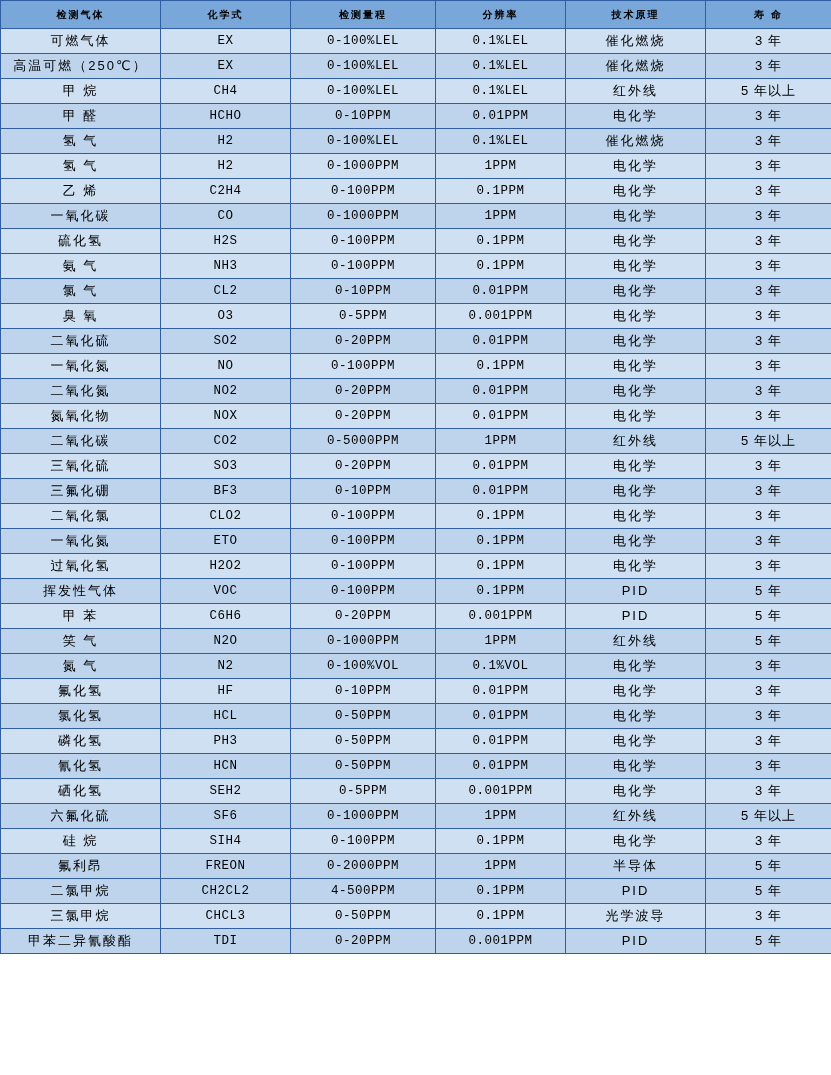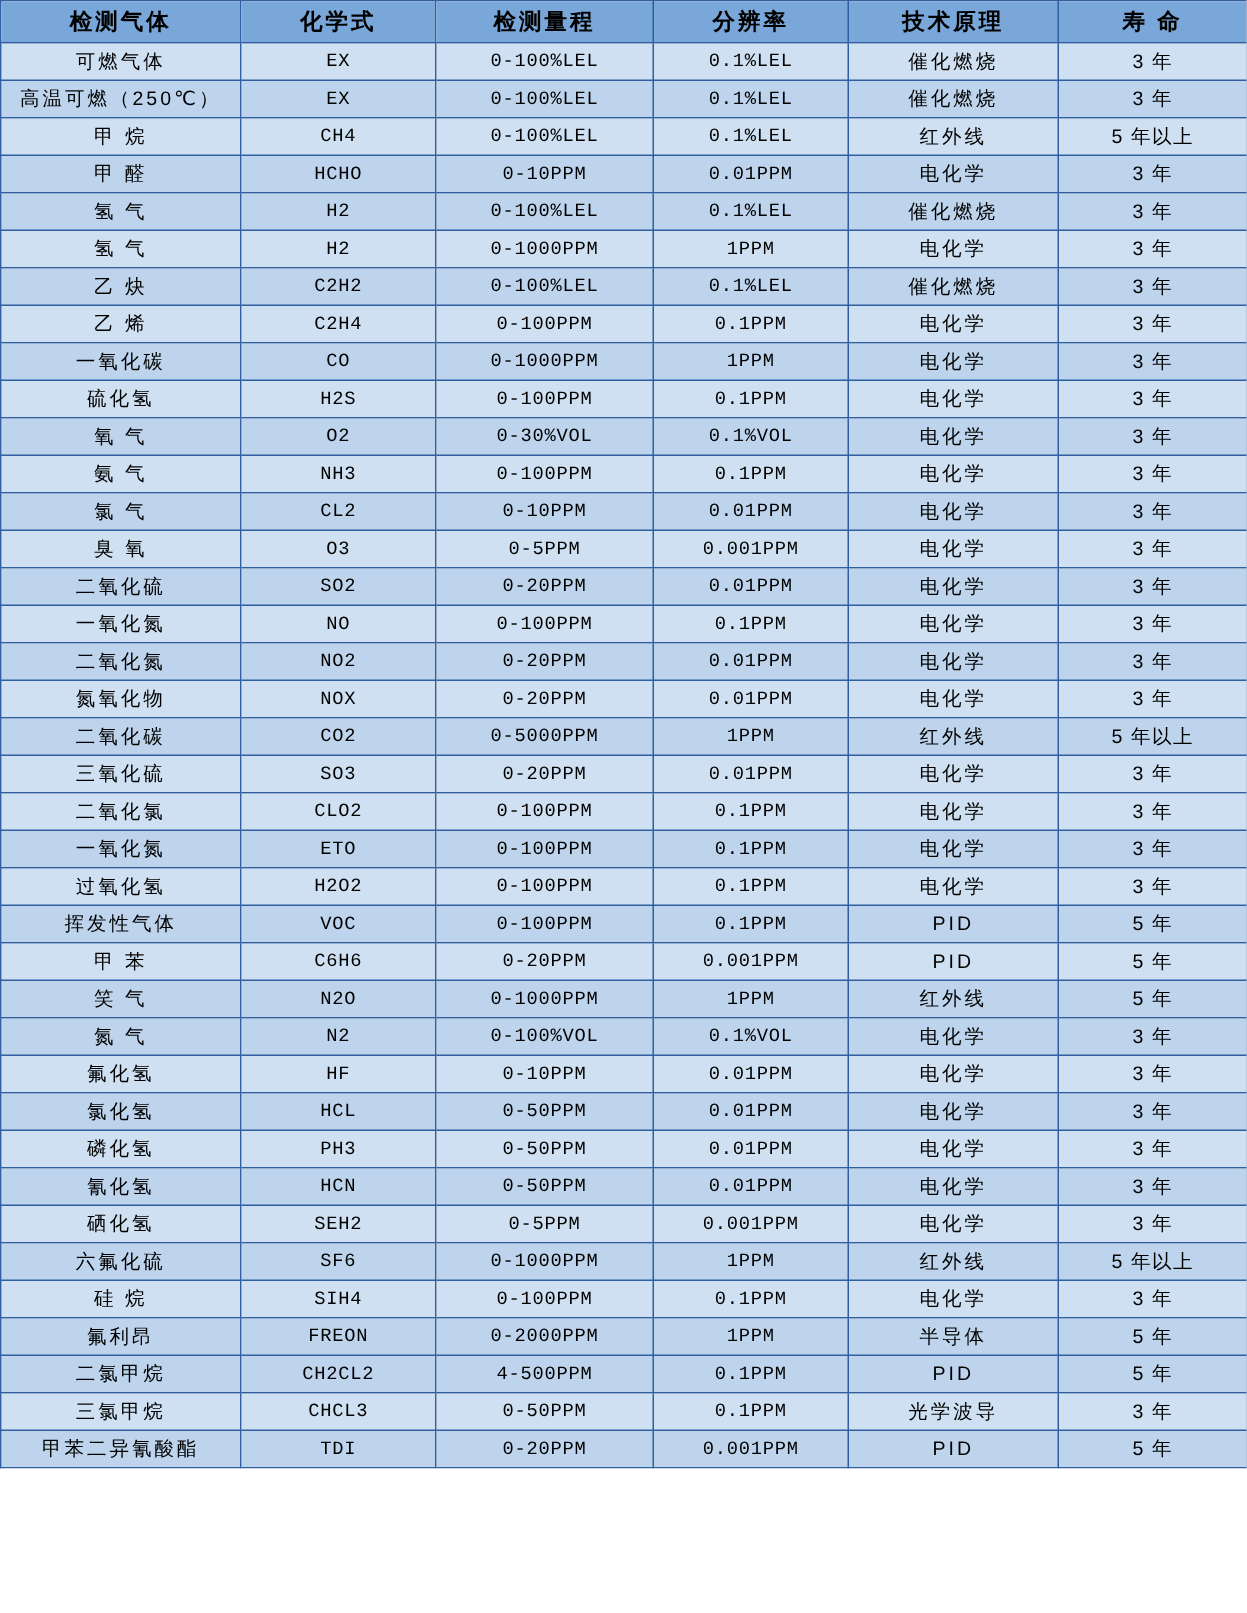--- a/index.html
+++ b/index.html
@@ -30,21 +30,21 @@
     vertical-align: middle;
     color: #000000;
     padding: 0;
     height: 24px;
     line-height: 24px;
     overflow: hidden;
     white-space: nowrap;
   }
   #gas-table thead th {
     background: #7aa7d9;
-    font-size: 15px;
+    font-size: 10px;
     font-weight: bold;
     letter-spacing: 2px;
     height: 27px;
     line-height: 27px;
   }
   #gas-table tbody td {
     background: #cfe0f2;
     font-size: 13px;
   }
   #gas-table tbody tr.alt td {
@@ -127,28 +127,20 @@
         <td class="life">3 年</td>
       </tr>
       <tr>
         <td class="name">氢 气</td>
         <td class="mono">H2</td>
         <td class="mono">0-1000PPM</td>
         <td class="mono">1PPM</td>
         <td class="name">电化学</td>
         <td class="life">3 年</td>
       </tr>
-      <tr class="alt">
-        <td class="name">乙 炔</td>
-        <td class="mono">C2H2</td>
-        <td class="mono">0-100%LEL</td>
-        <td class="mono">0.1%LEL</td>
-        <td class="name">催化燃烧</td>
-        <td class="life">3 年</td>
-      </tr>
       <tr>
         <td class="name">乙 烯</td>
         <td class="mono">C2H4</td>
         <td class="mono">0-100PPM</td>
         <td class="mono">0.1PPM</td>
         <td class="name">电化学</td>
         <td class="life">3 年</td>
       </tr>
       <tr class="alt">
         <td class="name">一氧化碳</td>
@@ -156,28 +148,20 @@
         <td class="mono">0-1000PPM</td>
         <td class="mono">1PPM</td>
         <td class="name">电化学</td>
         <td class="life">3 年</td>
       </tr>
       <tr>
         <td class="name">硫化氢</td>
         <td class="mono">H2S</td>
         <td class="mono">0-100PPM</td>
         <td class="mono">0.1PPM</td>
-        <td class="name">电化学</td>
-        <td class="life">3 年</td>
-      </tr>
-      <tr class="alt">
-        <td class="name">氧 气</td>
-        <td class="mono">O2</td>
-        <td class="mono">0-30%VOL</td>
-        <td class="mono">0.1%VOL</td>
         <td class="name">电化学</td>
         <td class="life">3 年</td>
       </tr>
       <tr>
         <td class="name">氨 气</td>
         <td class="mono">NH3</td>
         <td class="mono">0-100PPM</td>
         <td class="mono">0.1PPM</td>
         <td class="name">电化学</td>
         <td class="life">3 年</td>
@@ -239,20 +223,28 @@
         <td class="life">5 年以上</td>
       </tr>
       <tr>
         <td class="name">三氧化硫</td>
         <td class="mono">SO3</td>
         <td class="mono">0-20PPM</td>
         <td class="mono">0.01PPM</td>
         <td class="name">电化学</td>
         <td class="life">3 年</td>
       </tr>
+      <tr class="alt">
+        <td class="name">三氟化硼</td>
+        <td class="mono">BF3</td>
+        <td class="mono">0-10PPM</td>
+        <td class="mono">0.01PPM</td>
+        <td class="name">电化学</td>
+        <td class="life">3 年</td>
+      </tr>
       <tr>
         <td class="name">二氧化氯</td>
         <td class="mono">CLO2</td>
         <td class="mono">0-100PPM</td>
         <td class="mono">0.1PPM</td>
         <td class="name">电化学</td>
         <td class="life">3 年</td>
       </tr>
       <tr class="alt">
         <td class="name">一氧化氮</td>

